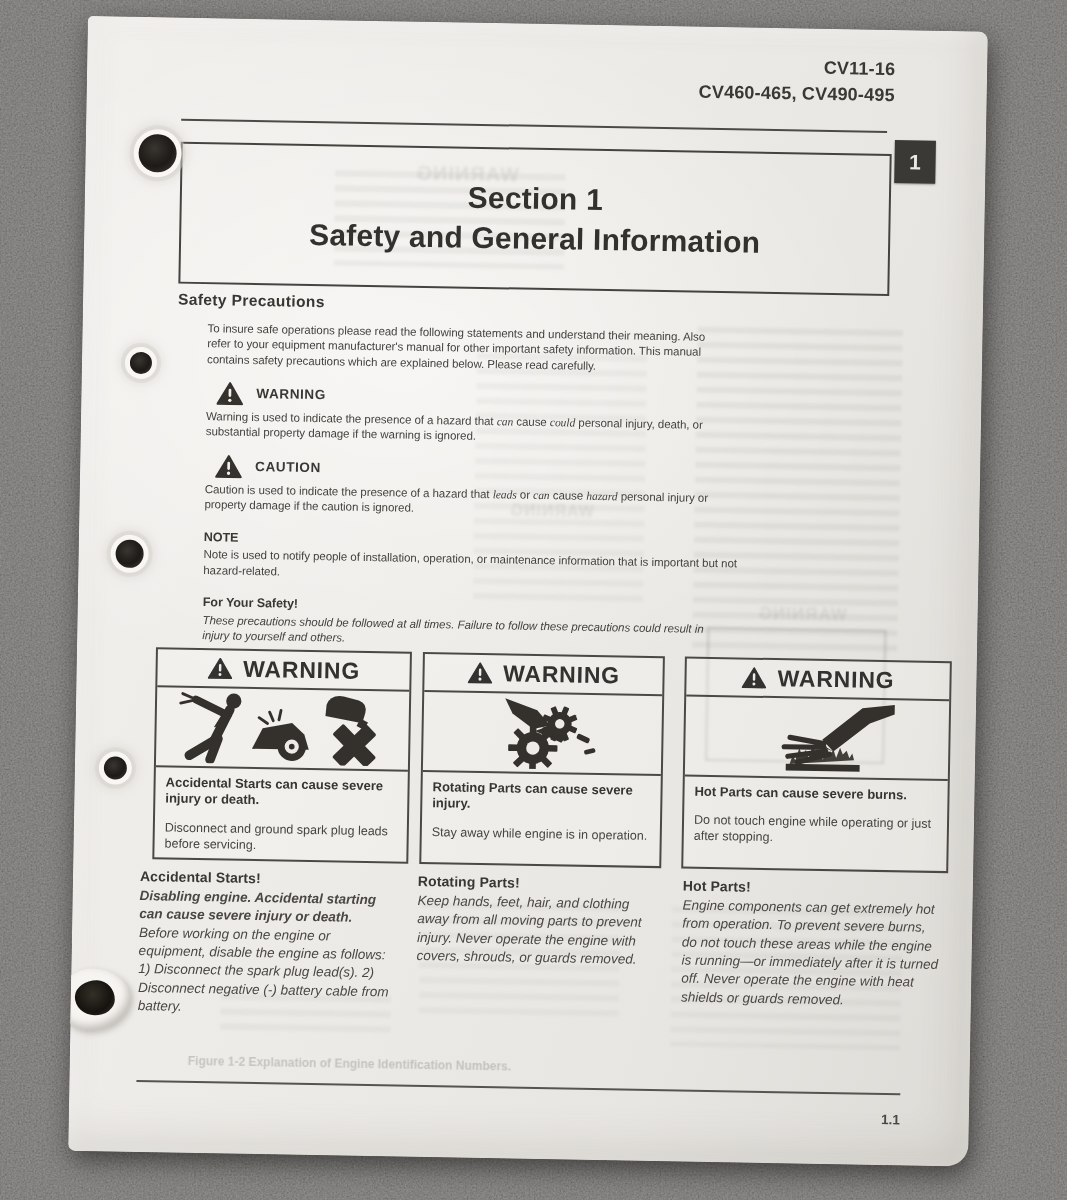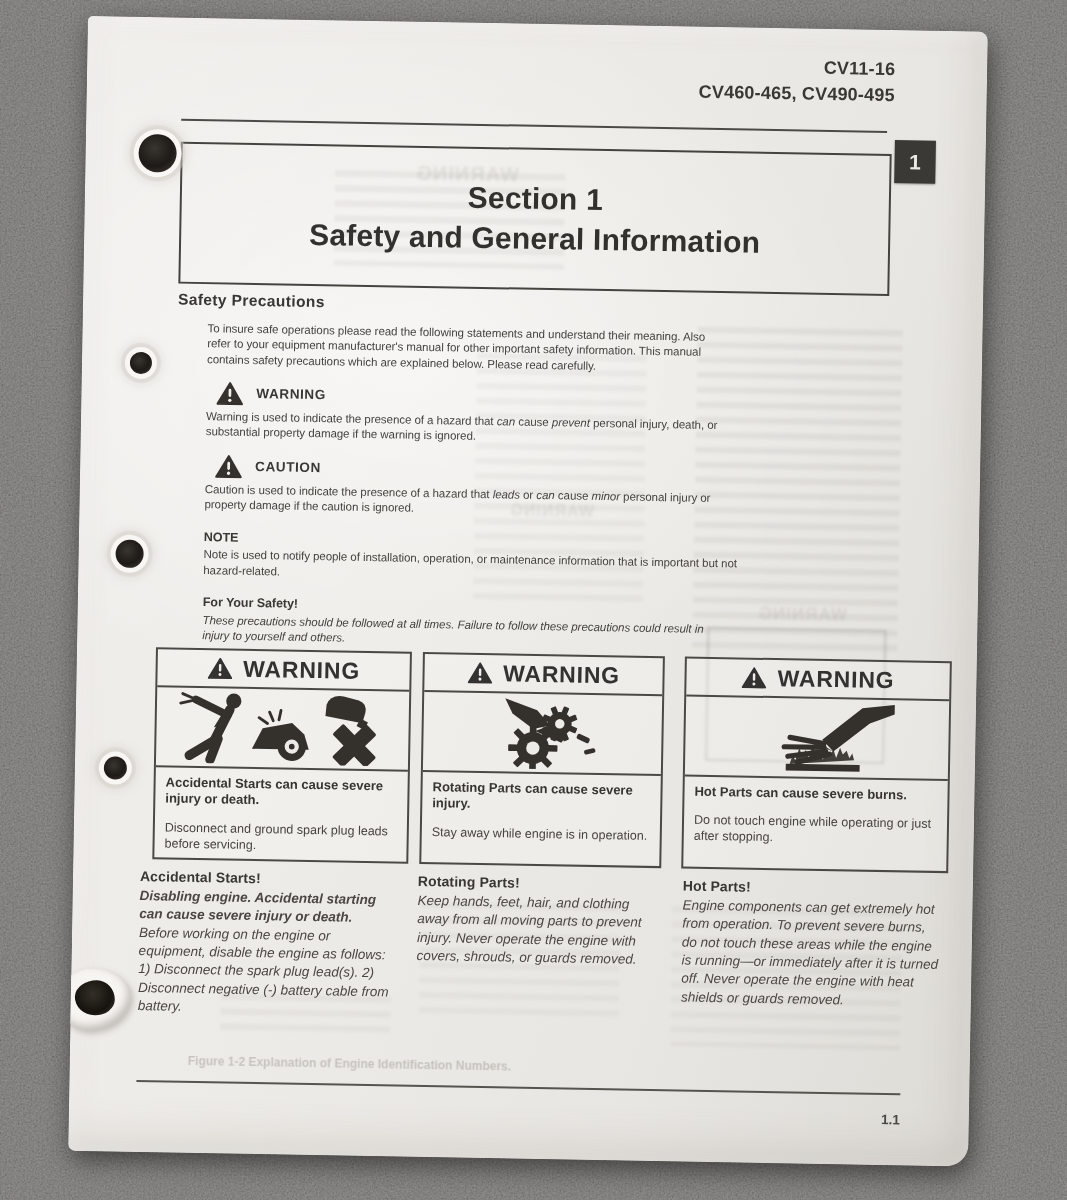--- a/index.html
+++ b/index.html
@@ -56,21 +56,21 @@
   .main-col h2{margin:0 0 10px 0;font-size:15.5px;letter-spacing:0.4px;color:#383633;}
   .main-col p{margin:0 0 0 30px;}
   .p-intro{width:505px;}
   .p-warn{width:548px;margin-top:3px !important;}
   .p-caut{width:532px;margin-top:3px !important;}
   .p-note{width:545px;}
   .p-fys{width:508px;font-style:italic;}
   .sig-row{display:flex;align-items:center;gap:13px;margin:14px 0 4px 40px;}
   .sig-label{font-weight:bold;font-size:13.5px;letter-spacing:0.6px;color:#3a3835;}
   .mini-head{margin:16px 0 2px 30px;font-weight:bold;font-size:12.5px;color:#3a3835;}
-  .em{font-style:italic;}
+  .em{font-style:italic;font-family:Liberation Serif, serif;}
 
   
   .boxes-row{position:absolute;left:79px;top:630px;display:flex;}
   .wbox{border:2px solid #4b4945;display:flex;flex-direction:column;background:rgba(252,251,249,0.25);}
   .wbox-head{height:36px;display:flex;align-items:center;justify-content:center;gap:11px;
       border-bottom:2px solid #4b4945;font-weight:bold;font-size:23px;letter-spacing:0.8px;color:#343230;}
   .wbox-icon{height:78px;border-bottom:2px solid #4b4945;display:flex;align-items:center;justify-content:center;overflow:hidden;}
   .wbox-text{flex:1;padding:7px 10px 6px 10px;font-size:13px;line-height:1.26;}
   .wbox-caption{font-weight:bold;color:#373532;margin-bottom:13px;}
   .wbox-instr{color:#474440;font-size:12.5px;}
@@ -155,31 +155,31 @@
       <p class="p-intro">To insure safe operations please read the following statements and understand their meaning. Also refer to your equipment manufacturer's manual for other important safety information. This manual contains safety precautions which are explained below. Please read carefully.</p>
 
       <div class="sig-row">
         <svg class="tri" width="27" height="24" viewBox="0 0 36 32">
           <path d="M18 2 L34.5 30 H1.5 Z" fill="#35322e" stroke="#35322e" stroke-width="2.5" stroke-linejoin="round"></path>
           <rect x="16.2" y="9.5" width="3.6" height="11" rx="1.8" fill="#f2f0ec"></rect>
           <circle cx="18" cy="25" r="2.2" fill="#f2f0ec"></circle>
         </svg>
         <span class="sig-label">WARNING</span>
       </div>
-      <p class="p-warn"><span>Warning is used to indicate the presence of a hazard that </span><span class="em">can</span><span> cause </span><span class="em">prevent</span><span> personal injury, death, or substantial property damage if the warning is ignored.</span></p>
+      <p class="p-warn"><span>Warning is used to indicate the presence of a hazard that </span><span class="em">can</span><span> cause </span><span class="em">could</span><span> personal injury, death, or substantial property damage if the warning is ignored.</span></p>
 
       <div class="sig-row">
         <svg class="tri" width="27" height="24" viewBox="0 0 36 32">
           <path d="M18 2 L34.5 30 H1.5 Z" fill="#35322e" stroke="#35322e" stroke-width="2.5" stroke-linejoin="round"></path>
           <rect x="16.2" y="9.5" width="3.6" height="11" rx="1.8" fill="#f2f0ec"></rect>
           <circle cx="18" cy="25" r="2.2" fill="#f2f0ec"></circle>
         </svg>
         <span class="sig-label">CAUTION</span>
       </div>
-      <p class="p-caut"><span>Caution is used to indicate the presence of a hazard that </span><span class="em">leads</span><span> or </span><span class="em">can</span><span> cause </span><span class="em">minor</span><span> personal injury or property damage if the caution is ignored.</span></p>
+      <p class="p-caut"><span>Caution is used to indicate the presence of a hazard that </span><span class="em">leads</span><span> or </span><span class="em">can</span><span> cause </span><span class="em">hazard</span><span> personal injury or property damage if the caution is ignored.</span></p>
 
       <div class="mini-head">NOTE</div>
       <p class="p-note">Note is used to notify people of installation, operation, or maintenance information that is important but not hazard-related.</p>
 
       <div class="mini-head">For Your Safety!</div>
       <p class="p-fys">These precautions should be followed at all times. Failure to follow these precautions could result in injury to yourself and others.</p>
     </div>
 
     <div class="boxes-row">
 

